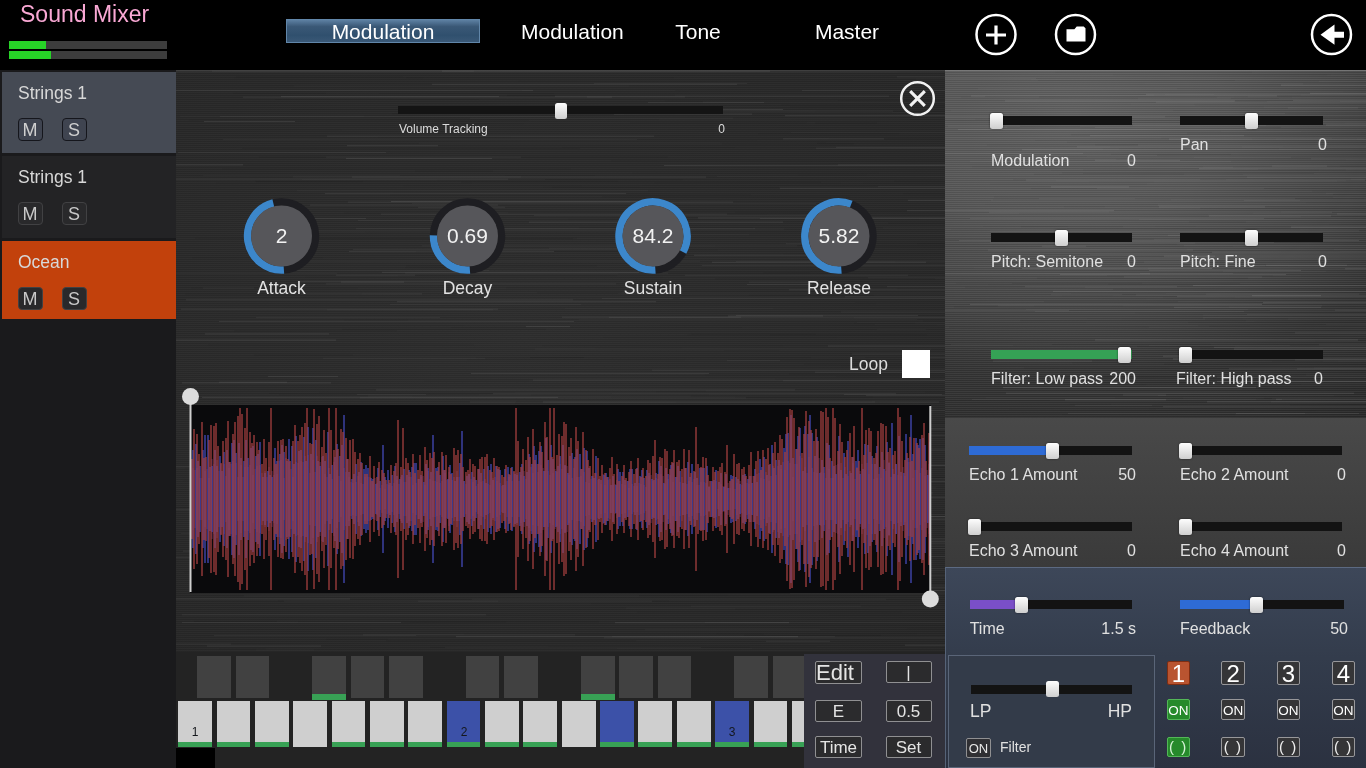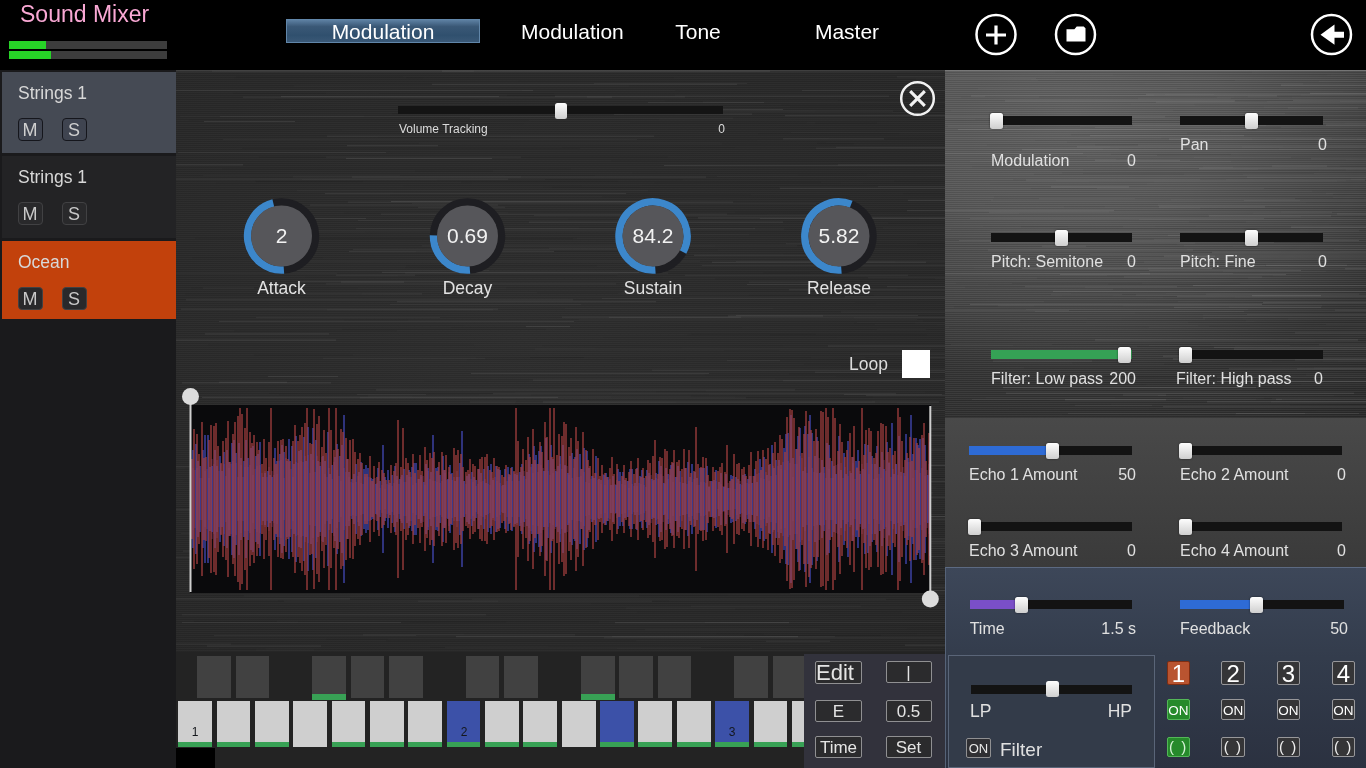--- a/index.html
+++ b/index.html
@@ -1034,21 +1034,21 @@
 <div style="position:absolute;left:1180px;top:600px;width:164px;height:9px;background:#131313"></div>
 <div style="position:absolute;left:1180px;top:600px;width:76px;height:9px;background:#2e6bd5"></div>
 <div style="position:absolute;left:1249.5px;top:596.5px;width:13px;height:16px;border-radius:2.5px;background:linear-gradient(180deg,#fdfdfd,#cfcfcf);box-shadow:0 0 2px rgba(0,0,0,.6)"></div>
 <div style="position:absolute;left:1180px;top:620px;width:168px;font-size:16px;color:#e0e0e0">Feedback<span style="float:right">50</span></div>
 
 <div class="abs" style="left:947.5px;top:655px;width:207px;height:113px;background:#333b49;border:1.5px solid #5a6578"></div>
 <div class="abs" style="left:971px;top:684.5px;width:161px;height:9px;background:#131313"></div>
 <div class="abs" style="left:1046px;top:681px;width:13px;height:16px;border-radius:2.5px;background:linear-gradient(180deg,#fdfdfd,#cfcfcf)"></div>
 <div class="abs" style="left:970px;top:701px;width:162px;font-size:17.5px;color:#e0e0e0">LP<span style="float:right">HP</span></div>
 <div class="abs" style="left:966px;top:737.5px;width:25px;height:20px;background:#2f2f33;border:1.5px solid #909092;border-radius:2px;color:#e8e8e8;font-size:13px;text-align:center;line-height:19px">ON</div>
-<div class="abs" style="left:1000px;top:739px;font-size:19px;color:#e0e0e0">Filter</div>
+<div class="abs" style="left:1000px;top:739px;font-size:14px;color:#e0e0e0">Filter</div>
 
 <div style="position:absolute;left:1166.6px;top:660.8px;width:23.5px;height:24px;border-radius:2px;background:#b95430;border:1.5px solid #7e2d12;color:#fff;font-size:24px;line-height:23px;text-align:center">1</div>
 <div style="position:absolute;left:1166.6px;top:699.4px;width:23.5px;height:21px;border-radius:2px;background:#268a2b;border:1.5px solid #54b758;color:#fff;font-size:13.5px;line-height:21px;text-align:center">ON</div>
 <div style="position:absolute;left:1166.6px;top:737.3px;width:23.5px;height:20px;border-radius:2px;background:#268a2b;border:1.5px solid #54b758;color:#d7f3d7;font-size:15px;line-height:18px;text-align:center;letter-spacing:1.5px">(&nbsp;)</div>
 <div style="position:absolute;left:1221.4px;top:660.8px;width:23.5px;height:24px;border-radius:2px;background:#353537;border:1.5px solid #97979a;color:#fff;font-size:24px;line-height:23px;text-align:center">2</div>
 <div style="position:absolute;left:1221.4px;top:699.4px;width:23.5px;height:21px;border-radius:2px;background:#353537;border:1.5px solid #97979a;color:#fff;font-size:13.5px;line-height:21px;text-align:center">ON</div>
 <div style="position:absolute;left:1221.4px;top:737.3px;width:23.5px;height:20px;border-radius:2px;background:#353537;border:1.5px solid #97979a;color:#f0f0f0;font-size:15px;line-height:18px;text-align:center;letter-spacing:1.5px">(&nbsp;)</div>
 <div style="position:absolute;left:1276.7px;top:660.8px;width:23.5px;height:24px;border-radius:2px;background:#353537;border:1.5px solid #97979a;color:#fff;font-size:24px;line-height:23px;text-align:center">3</div>
 <div style="position:absolute;left:1276.7px;top:699.4px;width:23.5px;height:21px;border-radius:2px;background:#353537;border:1.5px solid #97979a;color:#fff;font-size:13.5px;line-height:21px;text-align:center">ON</div>
 <div style="position:absolute;left:1276.7px;top:737.3px;width:23.5px;height:20px;border-radius:2px;background:#353537;border:1.5px solid #97979a;color:#f0f0f0;font-size:15px;line-height:18px;text-align:center;letter-spacing:1.5px">(&nbsp;)</div>

